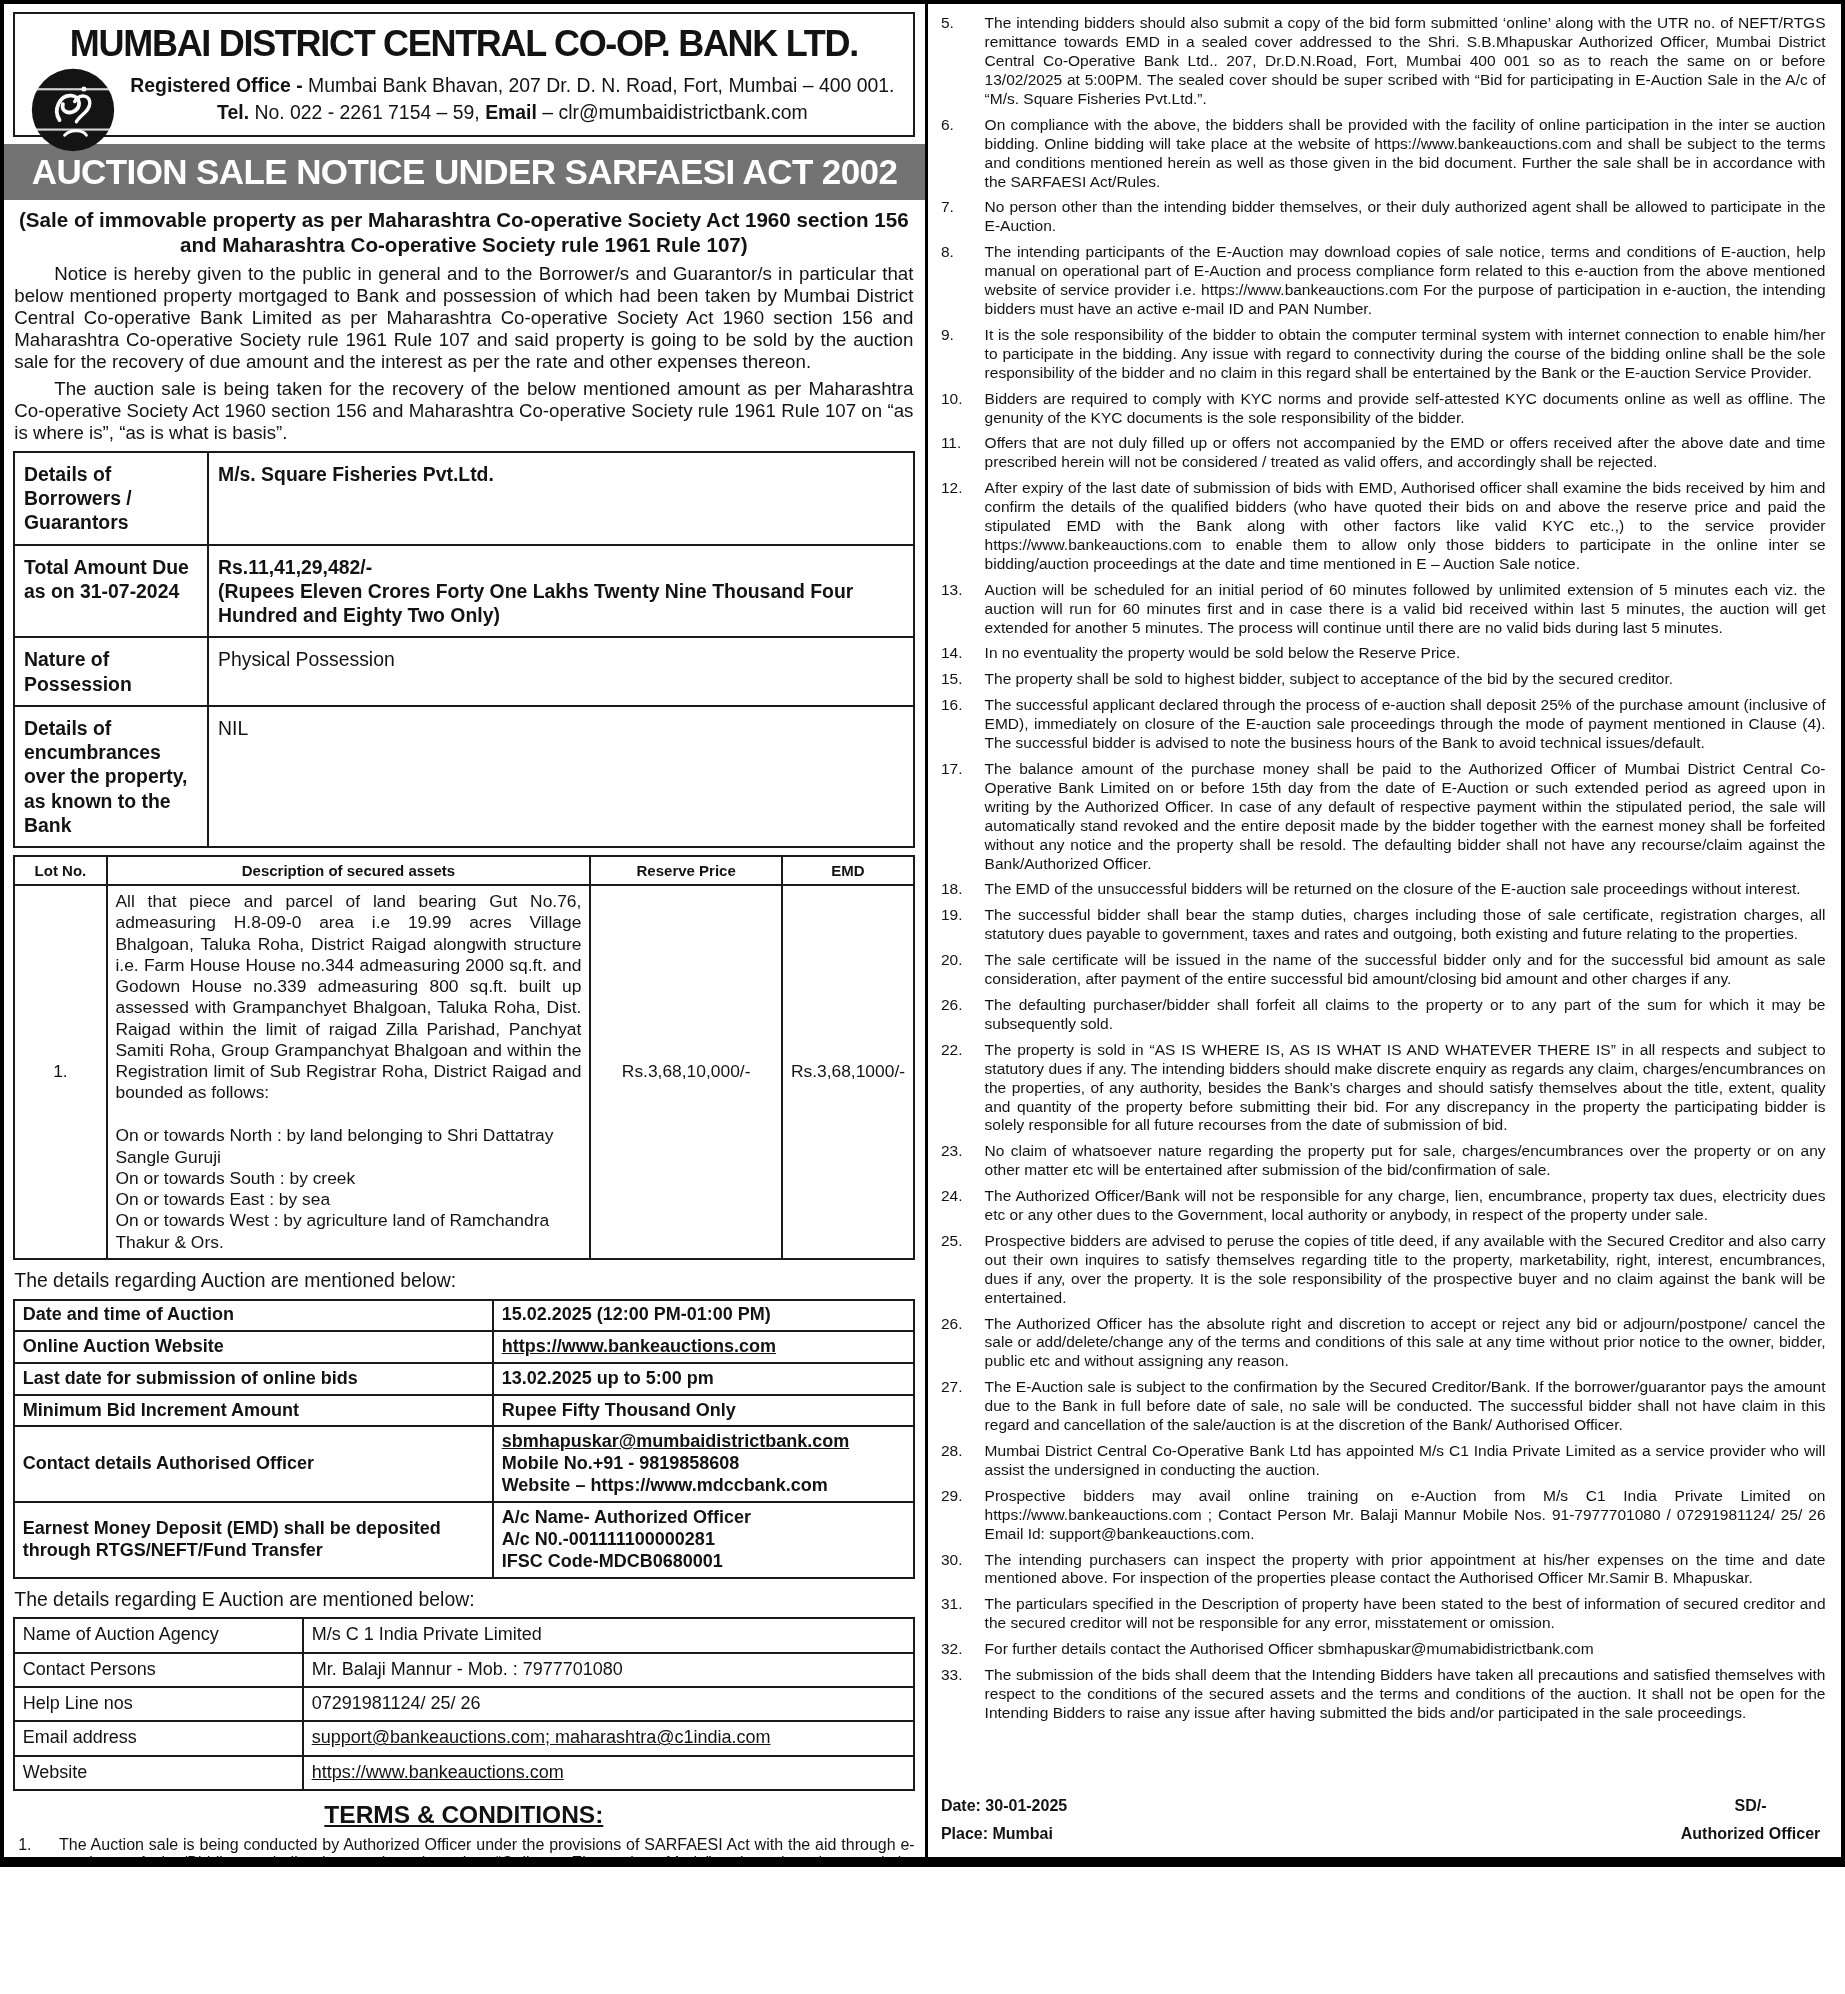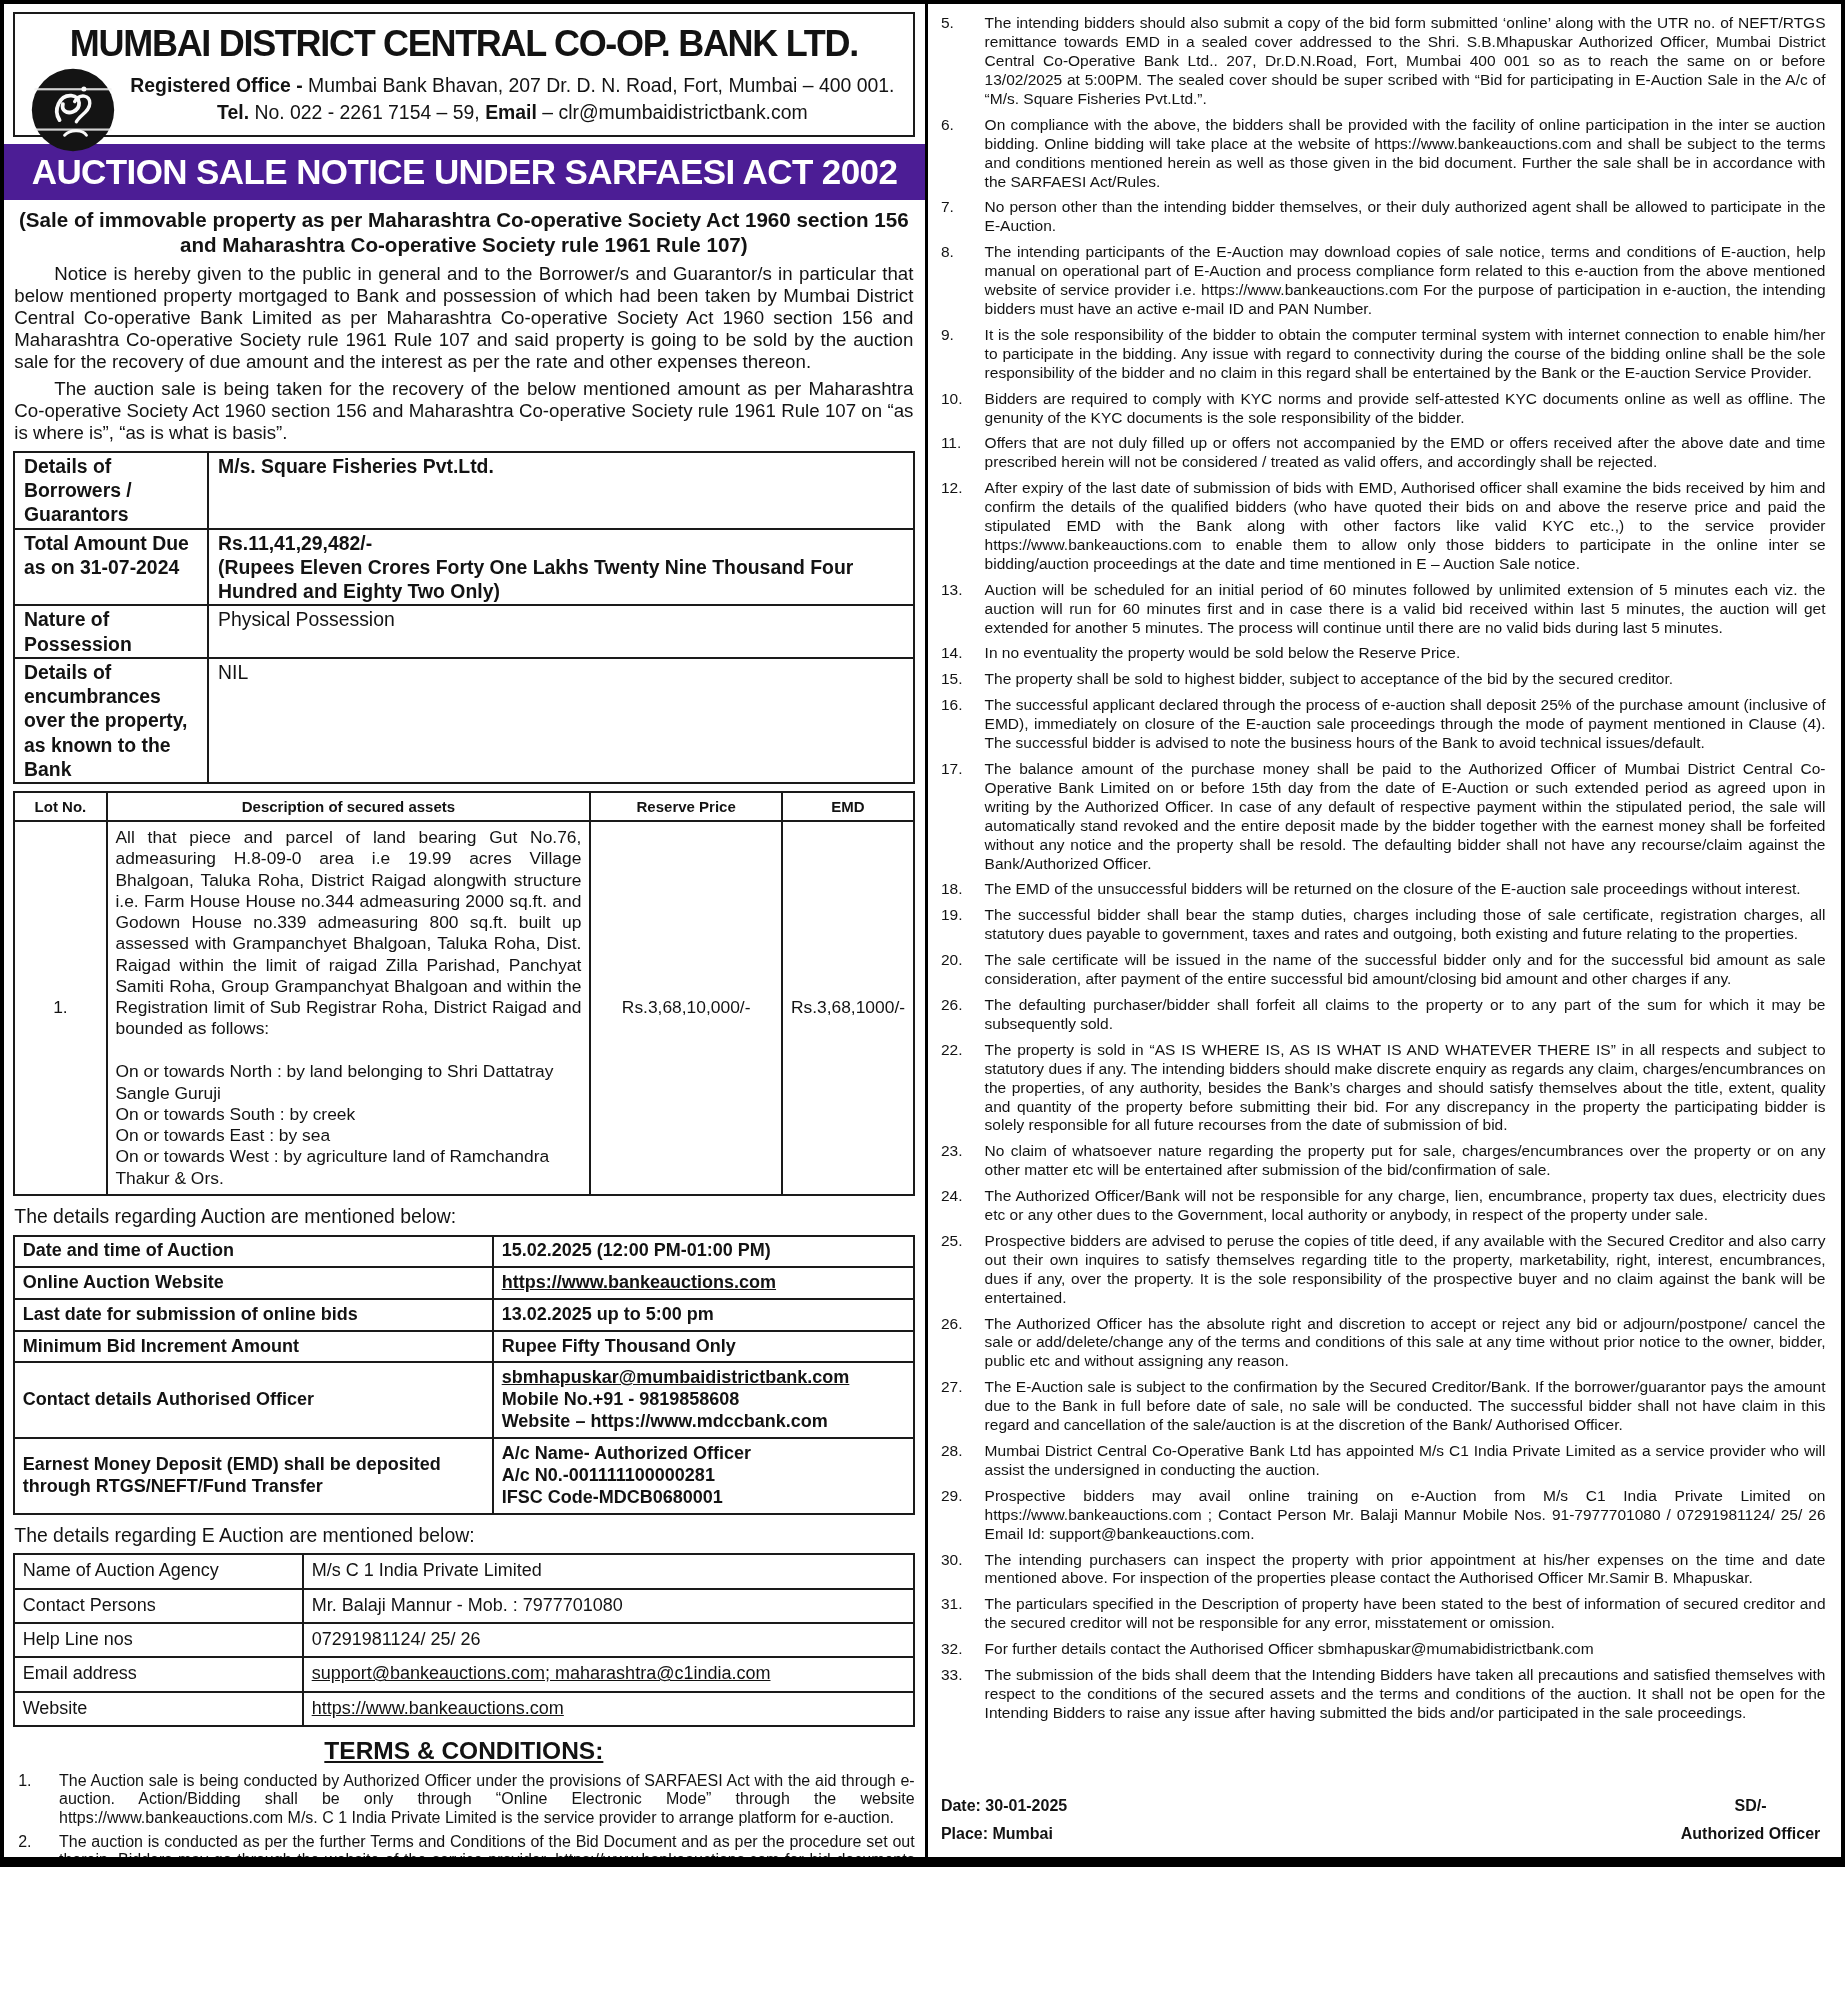--- a/index.html
+++ b/index.html
@@ -13,30 +13,30 @@
   .col-left { width: 924px; flex: none; border-right: 3.2px solid #000; padding: 7.7px 10.3px 0 9px; }
   .col-right { flex: 1; padding: 10.3px 15.5px 7.7px 11.6px; display: flex; flex-direction: column; }
 
   .header-box { border: 2.6px solid #1a1a1a; padding: 9px 7.7px 10.3px; position: relative; }
   .bank-name { font-size: 36px; font-weight: bold; letter-spacing: -1.3px; text-align: center; white-space: nowrap; }
   .logo { position: absolute; left: 15.5px; top: 54px; width: 84px; height: 84px; }
   .addr { margin-top: 7.7px; padding-left: 97px; text-align: center; font-size: 19.4px; line-height: 1.35; }
   .b { font-weight: bold; }
   .u { text-decoration: underline; }
 
-  .title-bar { background: #4c1d95; color: #fff; text-align: center; font-weight: bold;
+  .title-bar { background: #737373; color: #fff; text-align: center; font-weight: bold;
     font-size: 35px; letter-spacing: -0.6px; padding: 8.4px 0; margin: 6.5px -10.3px 0 -9px; }
   .subtitle { font-weight: bold; font-size: 20.6px; text-align: center; line-height: 1.2; margin: 7.7px 3.9px 5.2px; }
   .para { font-size: 18.7px; line-height: 1.18; text-align: justify; margin: 5.2px 1.3px; }
   .para.indent { text-indent: 40px; }
 
   table { border-collapse: collapse; width: 100%; margin-top: 6.5px; }
   td, th { border: 2.6px solid #1a1a1a; vertical-align: top; }
 
-  .btable td { padding: 1px 9px; font-size: 19.4px; line-height: 1.25; }
+  .btable td { padding: 9px 9px; font-size: 19.4px; line-height: 1.25; }
   .btable .lbl { width: 194px; font-weight: bold; }
   .btable tr.r1 td { height: 58px; }
   .btable tr.r3 td { height: 49px; }
   .btable tr.r4 td { height: 110px; }
 
   .lot-table th { font-size: 15px; padding: 5.2px; text-align: center; vertical-align: middle; }
   .lot-table td { font-size: 17.4px; padding: 5.2px 7.7px; line-height: 1.22; }
   .c-lot { width: 95px; text-align: center; vertical-align: middle; }
   .c-desc { width: 497px; }
   .c-price { width: 194px; text-align: center; vertical-align: middle; }

